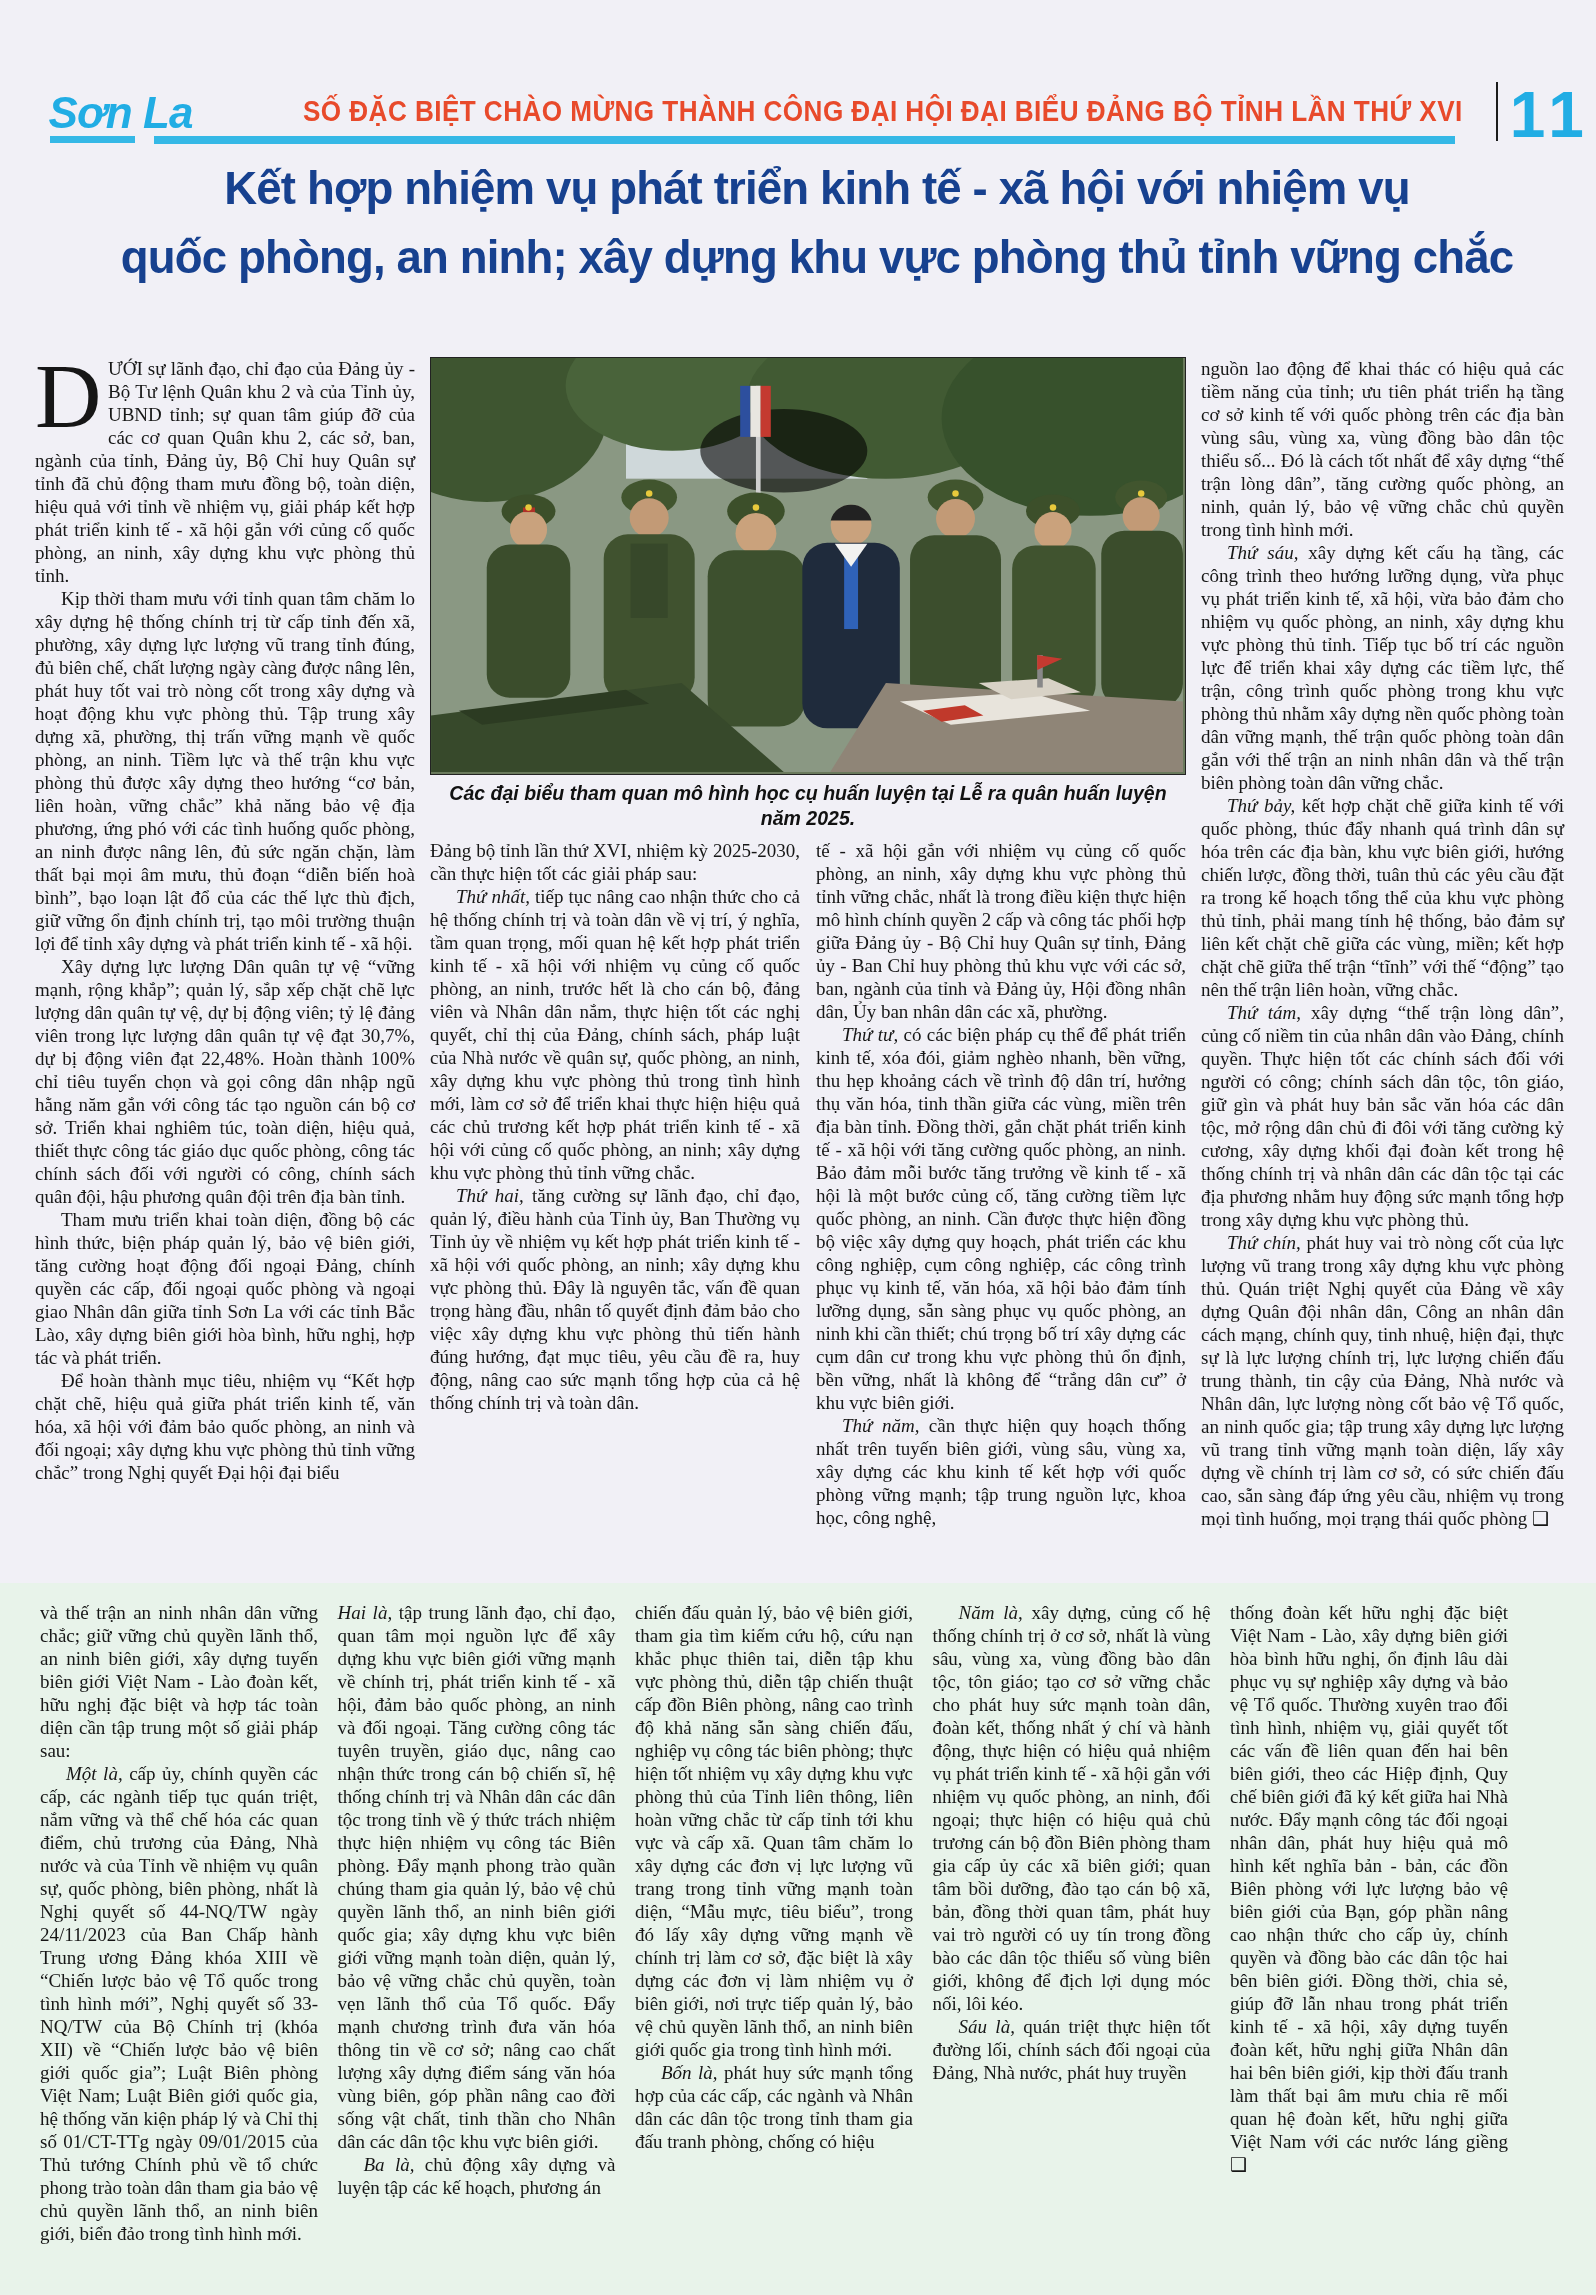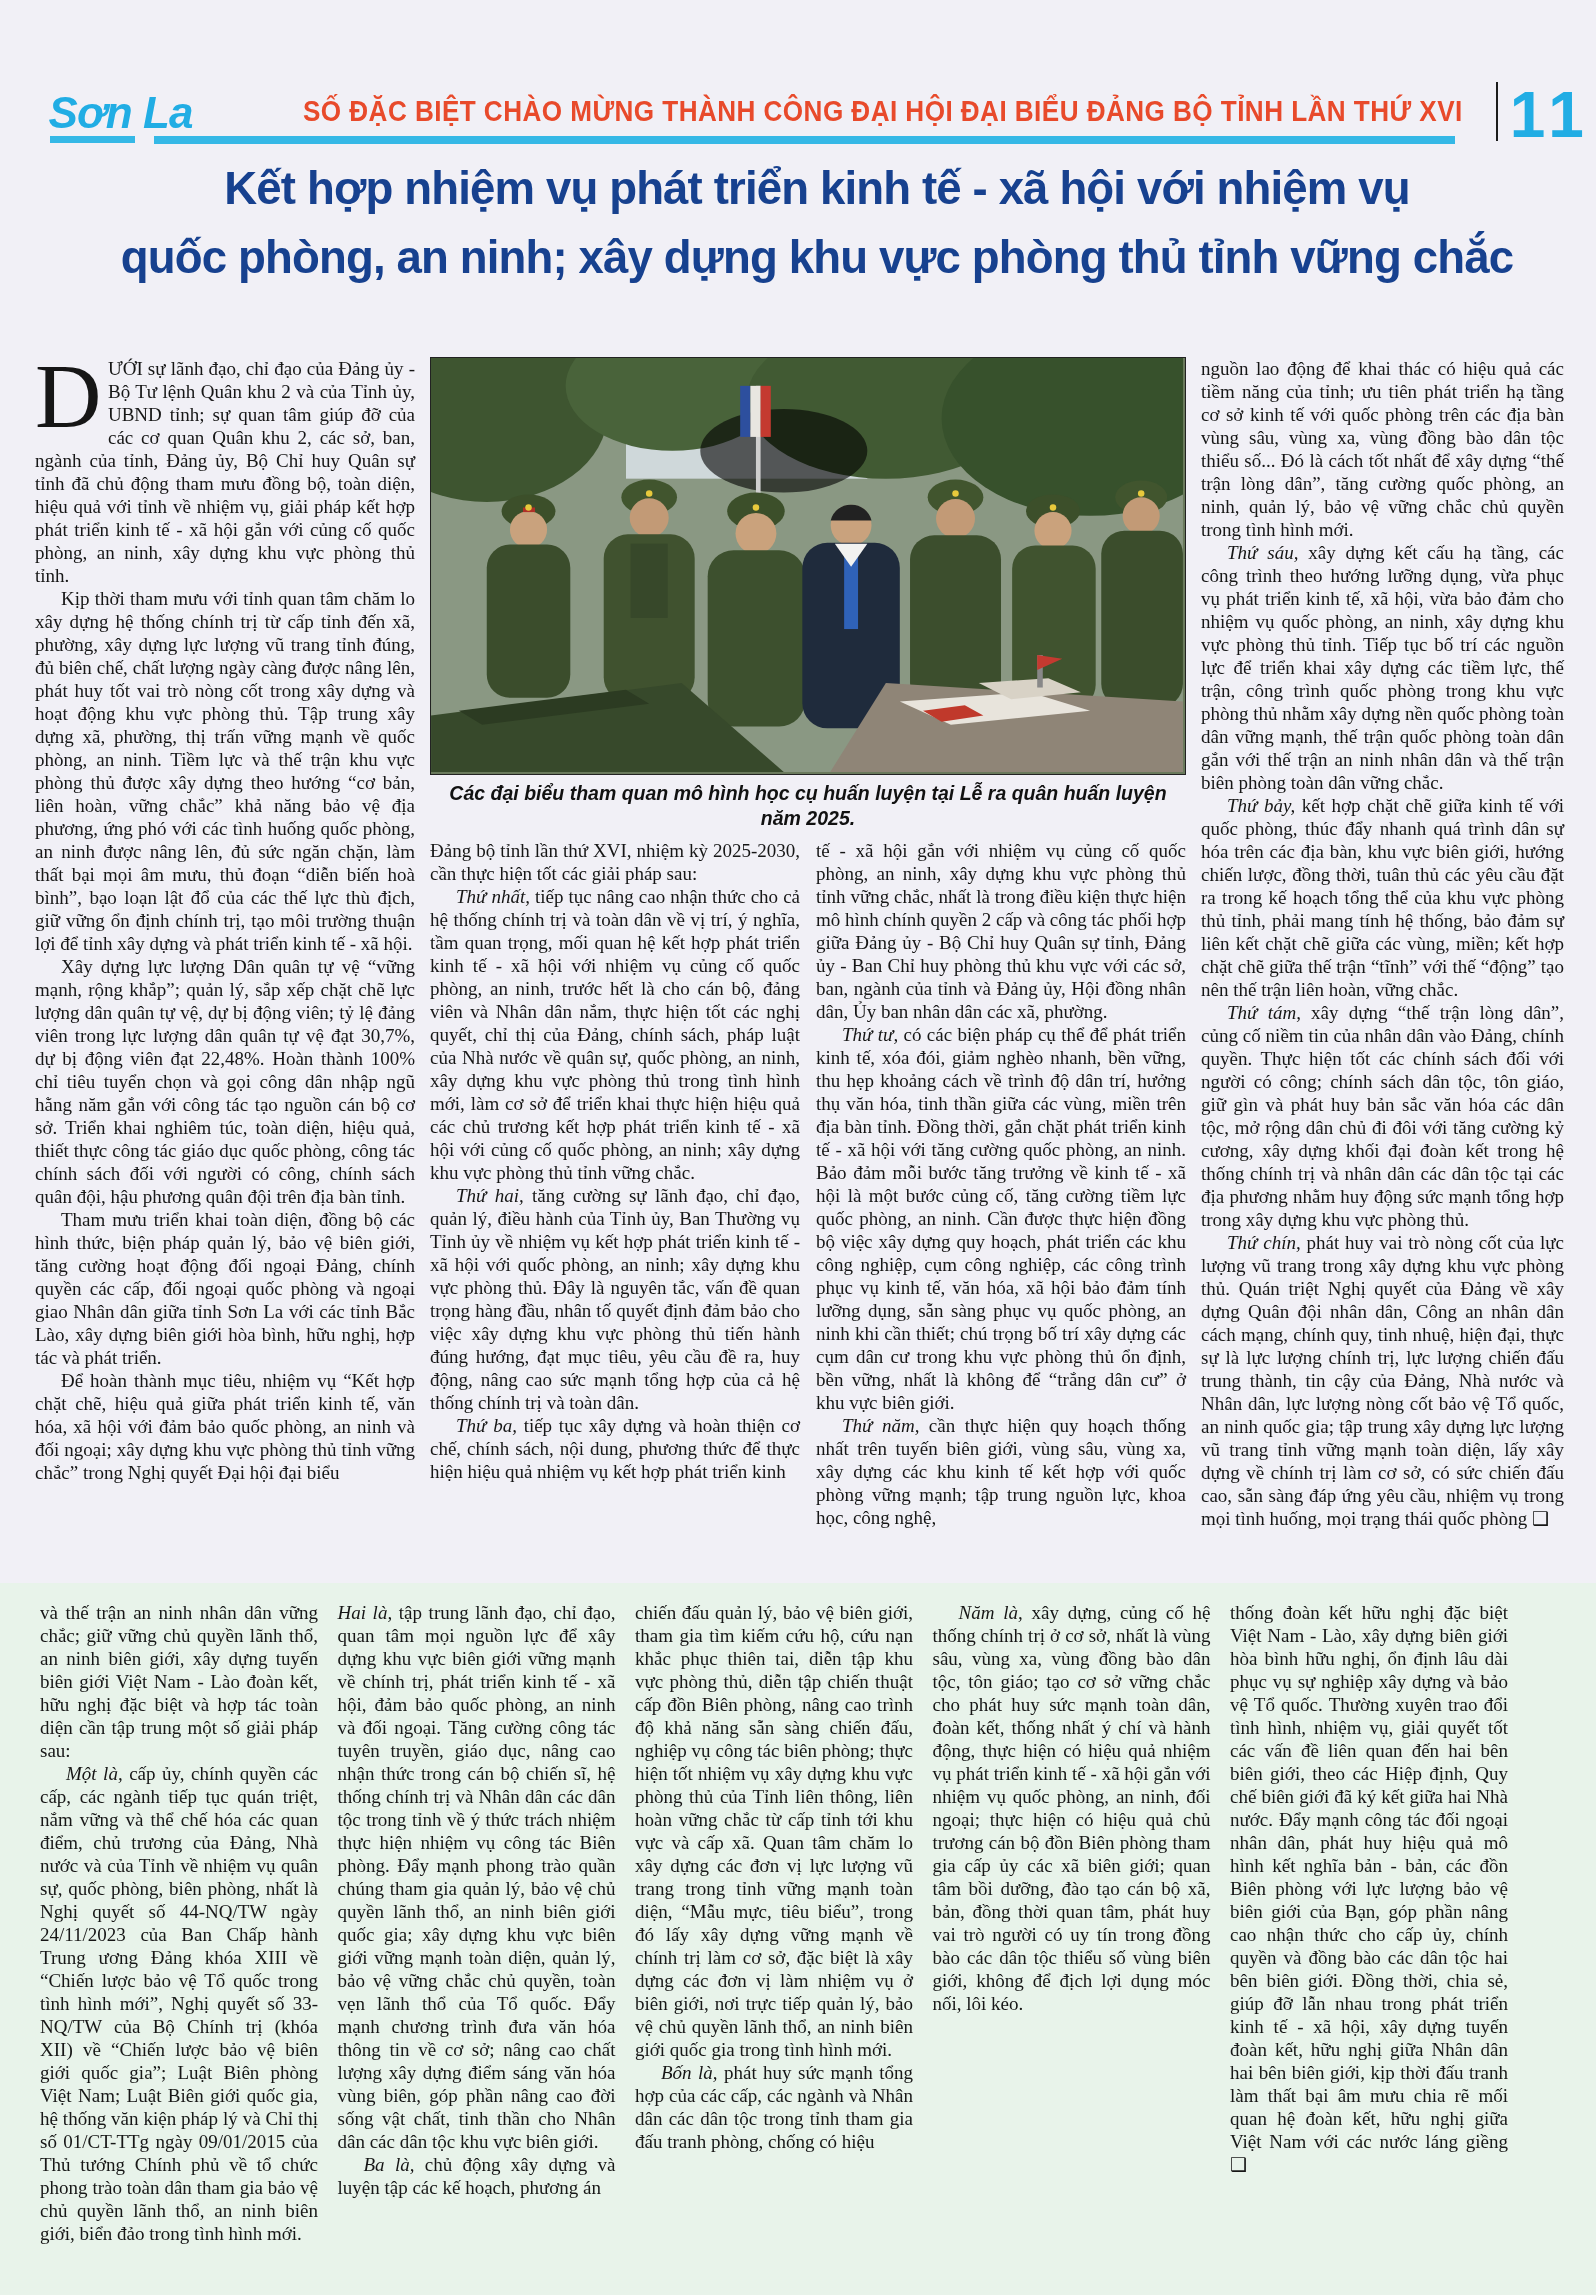--- a/index.html
+++ b/index.html
@@ -142,21 +142,20 @@
         </svg>
       </div>
 
       <div class="caption">Các đại biểu tham quan mô hình học cụ huấn luyện tại Lễ ra quân huấn luyện năm 2025.</div>
 
       <div class="midcols">
         <div class="bodytext">
             <p class="ni">Đảng bộ tỉnh lần thứ XVI, nhiệm kỳ 2025-2030, cần thực hiện tốt các giải pháp sau:</p>
             <p><span class="lead">Thứ nhất,</span> tiếp tục nâng cao nhận thức cho cả hệ thống chính trị và toàn dân về vị trí, ý nghĩa, tầm quan trọng, mối quan hệ kết hợp phát triển kinh tế - xã hội với nhiệm vụ củng cố quốc phòng, an ninh, trước hết là cho cán bộ, đảng viên và Nhân dân nắm, thực hiện tốt các nghị quyết, chỉ thị của Đảng, chính sách, pháp luật của Nhà nước về quân sự, quốc phòng, an ninh, xây dựng khu vực phòng thủ trong tình hình mới, làm cơ sở để triển khai thực hiện hiệu quả các chủ trương kết hợp phát triển kinh tế - xã hội với củng cố quốc phòng, an ninh; xây dựng khu vực phòng thủ tỉnh vững chắc.</p>
             <p><span class="lead">Thứ hai,</span> tăng cường sự lãnh đạo, chỉ đạo, quản lý, điều hành của Tỉnh ủy, Ban Thường vụ Tỉnh ủy về nhiệm vụ kết hợp phát triển kinh tế - xã hội với quốc phòng, an ninh; xây dựng khu vực phòng thủ. Đây là nguyên tắc, vấn đề quan trọng hàng đầu, nhân tố quyết định đảm bảo cho việc xây dựng khu vực phòng thủ tiến hành đúng hướng, đạt mục tiêu, yêu cầu đề ra, huy động, nâng cao sức mạnh tổng hợp của cả hệ thống chính trị và toàn dân.</p>
-            <p><span class="lead">Thứ ba,</span> tiếp tục xây dựng và hoàn thiện cơ chế, chính sách, nội dung, phương thức để thực hiện hiệu quả nhiệm vụ kết hợp phát triển kinh</p>
           </div>
         <div class="bodytext">
             <p class="ni">tế - xã hội gắn với nhiệm vụ củng cố quốc phòng, an ninh, xây dựng khu vực phòng thủ tỉnh vững chắc, nhất là trong điều kiện thực hiện mô hình chính quyền 2 cấp và công tác phối hợp giữa Đảng ủy - Bộ Chỉ huy Quân sự tỉnh, Đảng ủy - Ban Chỉ huy phòng thủ khu vực với các sở, ban, ngành của tỉnh và Đảng ủy, Hội đồng nhân dân, Ủy ban nhân dân các xã, phường.</p>
             <p><span class="lead">Thứ tư,</span> có các biện pháp cụ thể để phát triển kinh tế, xóa đói, giảm nghèo nhanh, bền vững, thu hẹp khoảng cách về trình độ dân trí, hưởng thụ văn hóa, tinh thần giữa các vùng, miền trên địa bàn tỉnh. Đồng thời, gắn chặt phát triển kinh tế - xã hội với tăng cường quốc phòng, an ninh. Bảo đảm mỗi bước tăng trưởng về kinh tế - xã hội là một bước củng cố, tăng cường tiềm lực quốc phòng, an ninh. Cần được thực hiện đồng bộ việc xây dựng quy hoạch, phát triển các khu công nghiệp, cụm công nghiệp, các công trình phục vụ kinh tế, văn hóa, xã hội bảo đảm tính lưỡng dụng, sẵn sàng phục vụ quốc phòng, an ninh khi cần thiết; chú trọng bố trí xây dựng các cụm dân cư trong khu vực phòng thủ ổn định, bền vững, nhất là không để “trắng dân cư” ở khu vực biên giới.</p>
             <p><span class="lead">Thứ năm,</span> cần thực hiện quy hoạch thống nhất trên tuyến biên giới, vùng sâu, vùng xa, xây dựng các khu kinh tế kết hợp với quốc phòng vững mạnh; tập trung nguồn lực, khoa học, công nghệ,</p>
           </div>
       </div>
     </div>
 
     <div class="colD bodytext">
@@ -177,20 +176,21 @@
       <div class="bodytext">
           <p class="ni"><span class="lead">Hai là,</span> tập trung lãnh đạo, chỉ đạo, quan tâm mọi nguồn lực để xây dựng khu vực biên giới vững mạnh về chính trị, phát triển kinh tế - xã hội, đảm bảo quốc phòng, an ninh và đối ngoại. Tăng cường công tác tuyên truyền, giáo dục, nâng cao nhận thức trong cán bộ chiến sĩ, hệ thống chính trị và Nhân dân các dân tộc trong tỉnh về ý thức trách nhiệm thực hiện nhiệm vụ công tác Biên phòng. Đẩy mạnh phong trào quần chúng tham gia quản lý, bảo vệ chủ quyền lãnh thổ, an ninh biên giới quốc gia; xây dựng khu vực biên giới vững mạnh toàn diện, quản lý, bảo vệ vững chắc chủ quyền, toàn vẹn lãnh thổ của Tổ quốc. Đẩy mạnh chương trình đưa văn hóa thông tin về cơ sở; nâng cao chất lượng xây dựng điểm sáng văn hóa vùng biên, góp phần nâng cao đời sống vật chất, tinh thần cho Nhân dân các dân tộc khu vực biên giới.</p>
           <p><span class="lead">Ba là,</span> chủ động xây dựng và luyện tập các kế hoạch, phương án</p>
         </div>
       <div class="bodytext">
           <p class="ni">chiến đấu quản lý, bảo vệ biên giới, tham gia tìm kiếm cứu hộ, cứu nạn khắc phục thiên tai, diễn tập khu vực phòng thủ, diễn tập chiến thuật cấp đồn Biên phòng, nâng cao trình độ khả năng sẵn sàng chiến đấu, nghiệp vụ công tác biên phòng; thực hiện tốt nhiệm vụ xây dựng khu vực phòng thủ của Tỉnh liên thông, liên hoàn vững chắc từ cấp tỉnh tới khu vực và cấp xã. Quan tâm chăm lo xây dựng các đơn vị lực lượng vũ trang trong tỉnh vững mạnh toàn diện, “Mẫu mực, tiêu biểu”, trong đó lấy xây dựng vững mạnh về chính trị làm cơ sở, đặc biệt là xây dựng các đơn vị làm nhiệm vụ ở biên giới, nơi trực tiếp quản lý, bảo vệ chủ quyền lãnh thổ, an ninh biên giới quốc gia trong tình hình mới.</p>
           <p><span class="lead">Bốn là,</span> phát huy sức mạnh tổng hợp của các cấp, các ngành và Nhân dân các dân tộc trong tỉnh tham gia đấu tranh phòng, chống có hiệu</p>
         </div>
       <div class="bodytext">
           <p><span class="lead">Năm là,</span> xây dựng, củng cố hệ thống chính trị ở cơ sở, nhất là vùng sâu, vùng xa, vùng đồng bào dân tộc, tôn giáo; tạo cơ sở vững chắc cho phát huy sức mạnh toàn dân, đoàn kết, thống nhất ý chí và hành động, thực hiện có hiệu quả nhiệm vụ phát triển kinh tế - xã hội gắn với nhiệm vụ quốc phòng, an ninh, đối ngoại; thực hiện có hiệu quả chủ trương cán bộ đồn Biên phòng tham gia cấp ủy các xã biên giới; quan tâm bồi dưỡng, đào tạo cán bộ xã, bản, đồng thời quan tâm, phát huy vai trò người có uy tín trong đồng bào các dân tộc thiểu số vùng biên giới, không để địch lợi dụng móc nối, lôi kéo.</p>
+          <p><span class="lead">Sáu là,</span> quán triệt thực hiện tốt đường lối, chính sách đối ngoại của Đảng, Nhà nước, phát huy truyền</p>
         </div>
       <div class="bodytext">
           <p class="ni">thống đoàn kết hữu nghị đặc biệt Việt Nam - Lào, xây dựng biên giới hòa bình hữu nghị, ổn định lâu dài phục vụ sự nghiệp xây dựng và bảo vệ Tổ quốc. Thường xuyên trao đổi tình hình, nhiệm vụ, giải quyết tốt các vấn đề liên quan đến hai bên biên giới, theo các Hiệp định, Quy chế biên giới đã ký kết giữa hai Nhà nước. Đẩy mạnh công tác đối ngoại nhân dân, phát huy hiệu quả mô hình kết nghĩa bản - bản, các đồn Biên phòng với lực lượng bảo vệ biên giới của Bạn, góp phần nâng cao nhận thức cho cấp ủy, chính quyền và đồng bào các dân tộc hai bên biên giới. Đồng thời, chia sẻ, giúp đỡ lẫn nhau trong phát triển kinh tế - xã hội, xây dựng tuyến đoàn kết, hữu nghị giữa Nhân dân hai bên biên giới, kịp thời đấu tranh làm thất bại âm mưu chia rẽ mối quan hệ đoàn kết, hữu nghị giữa Việt Nam với các nước láng giềng ❑</p>
         </div>
     </div>
   </div>
 
 </div>
 
 

